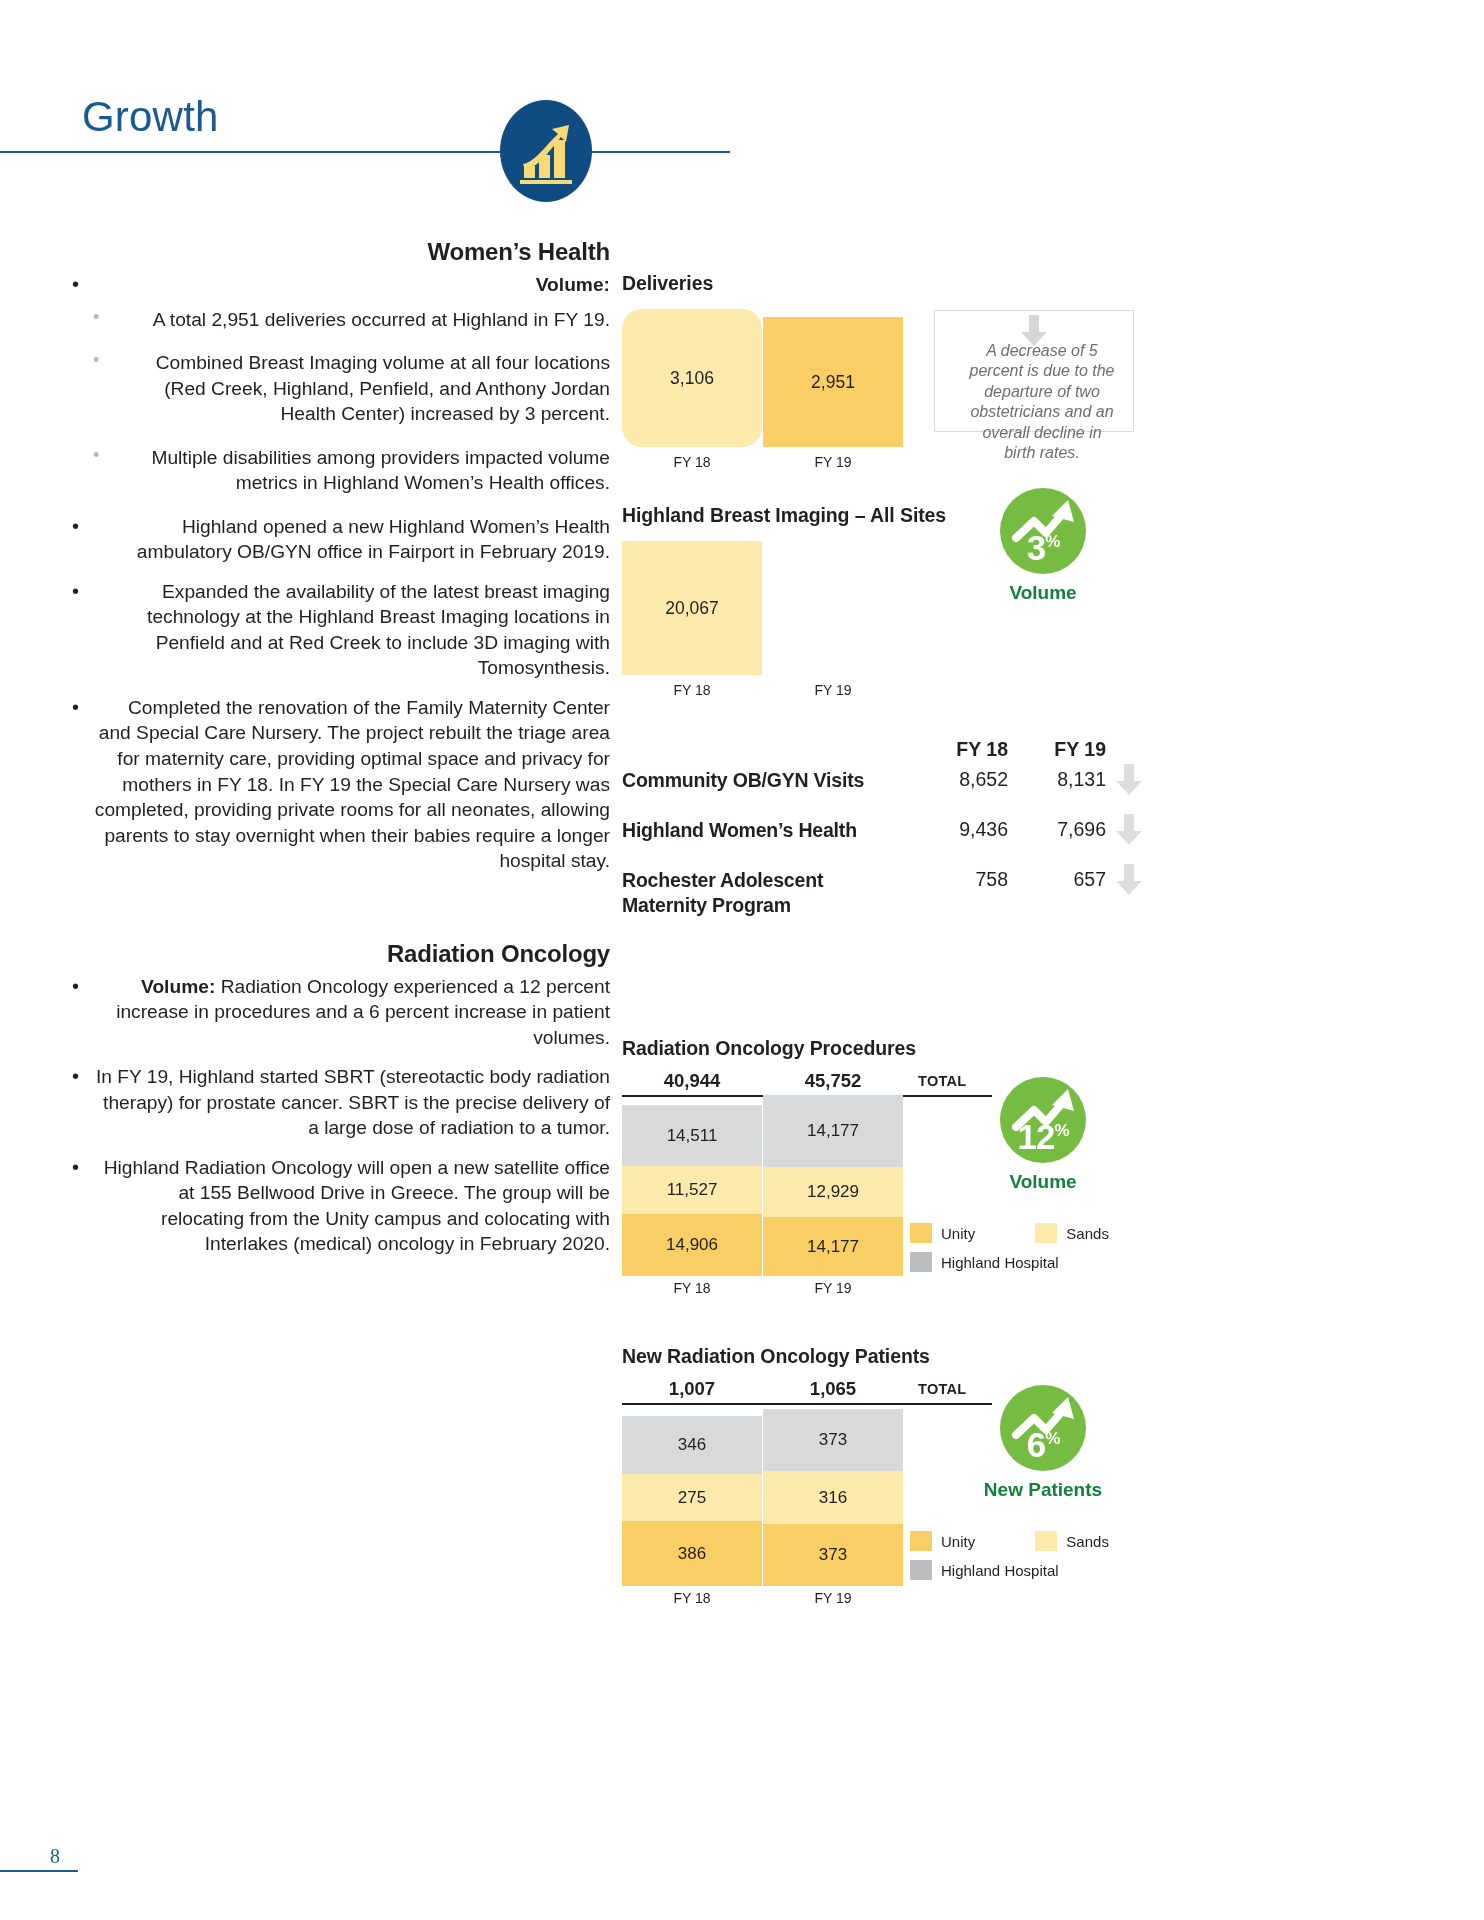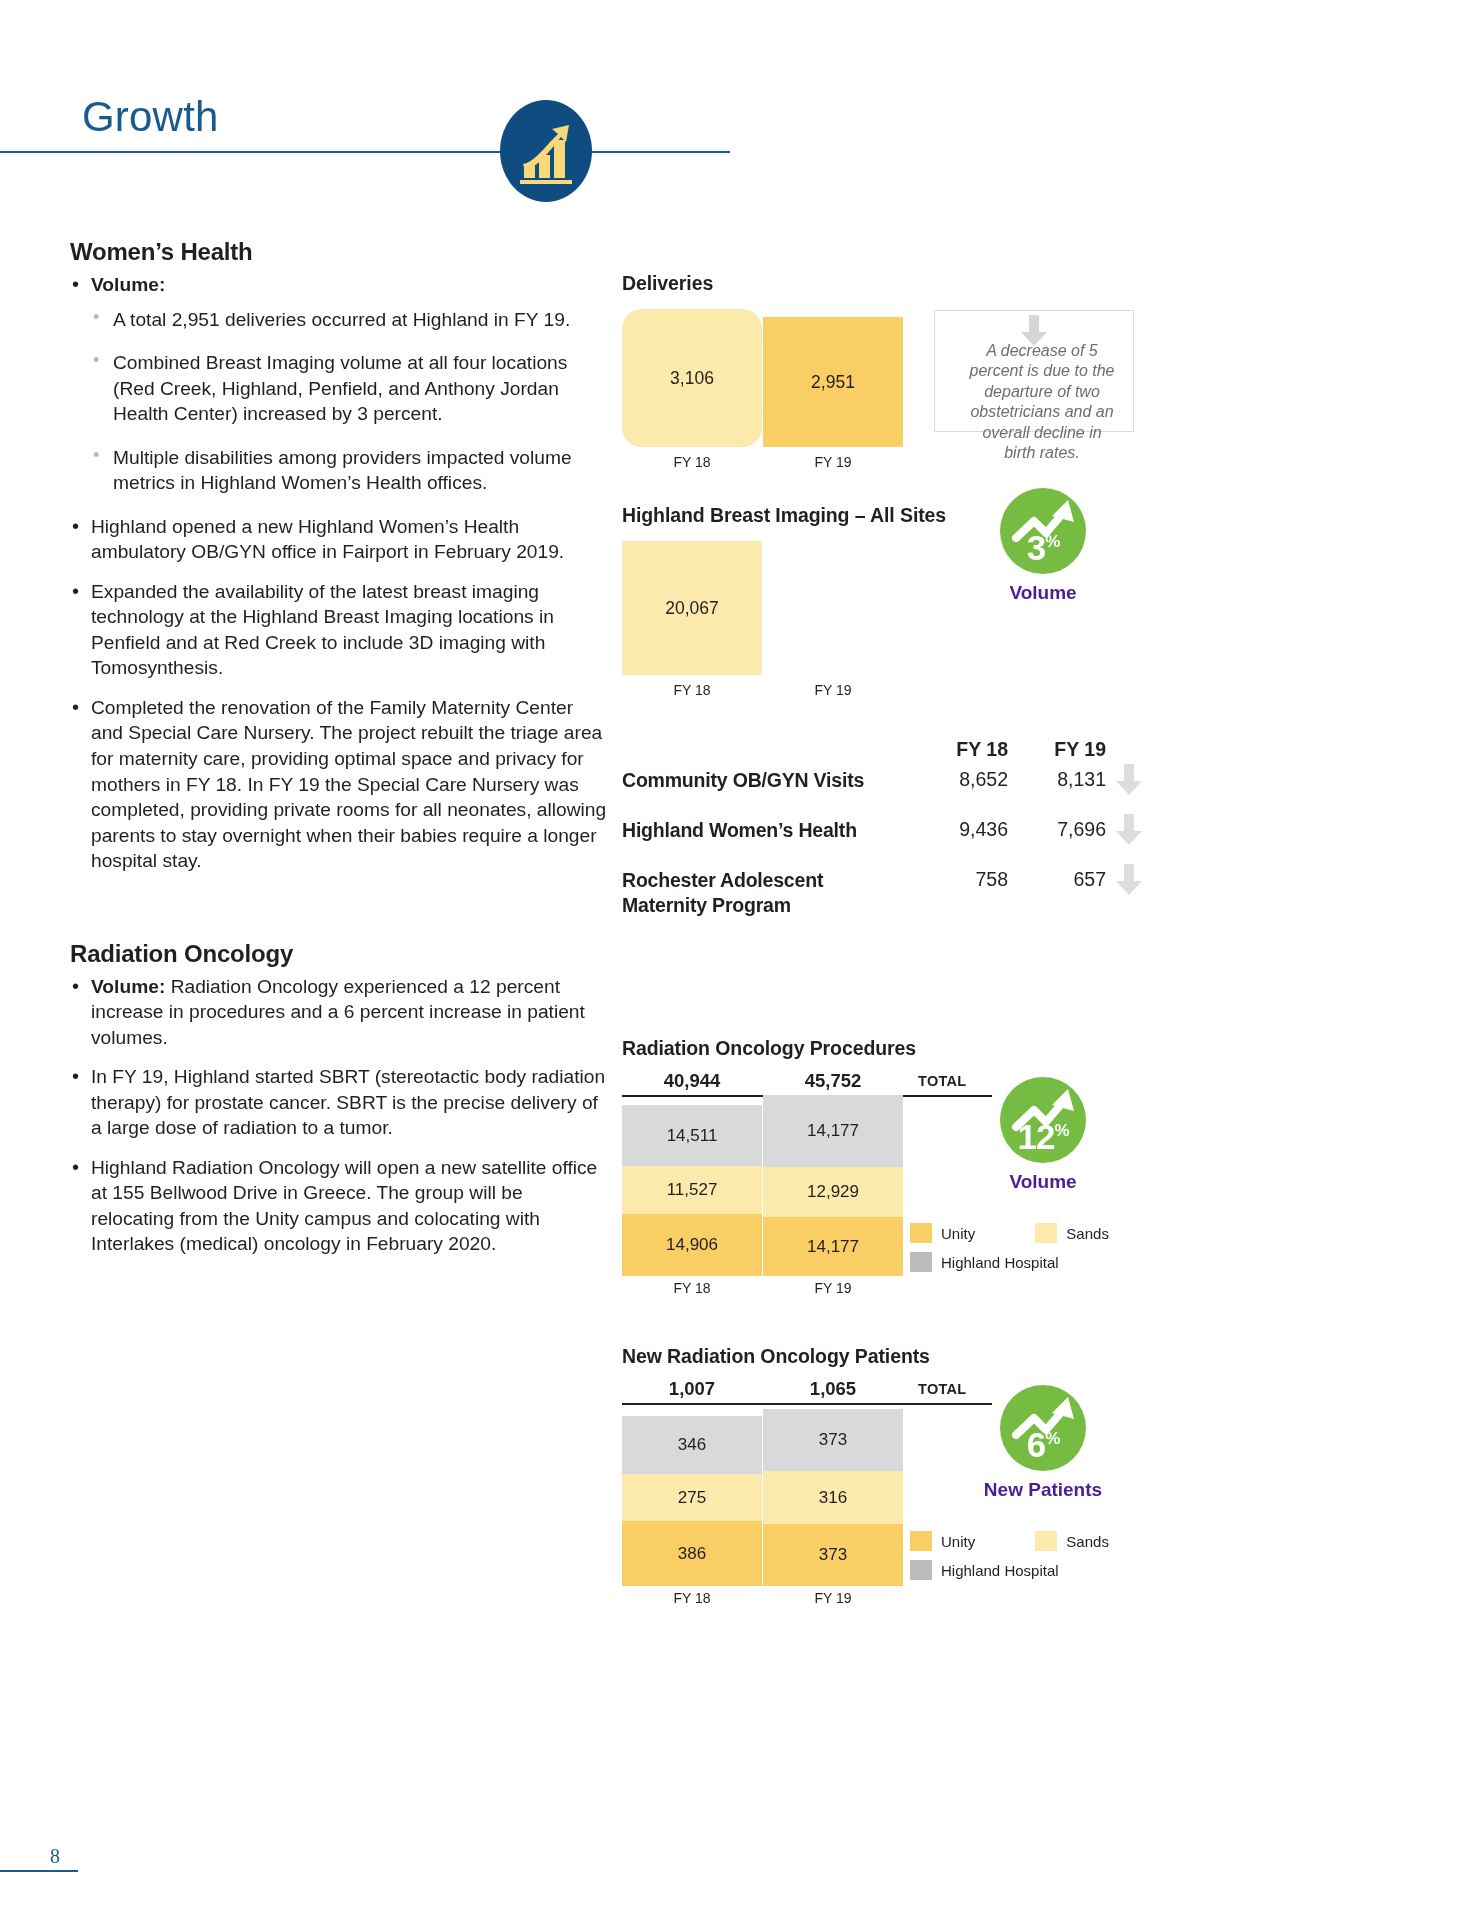--- a/index.html
+++ b/index.html
@@ -44,20 +44,21 @@
     border-radius: 50%;
     background: #0f4c81;
   }
   .header-badge svg { position: absolute; left: 0; top: 0; }
 
   
   .left-col {
     position: absolute;
     left: 70px; top: 238px;
     width: 540px;
+    text-align: right;
   }
   .right-col {
     position: absolute;
     left: 622px; top: 272px;
     width: 800px;
   }
 
   
   h2.sec-title {
     font-size: 24px;
@@ -163,21 +164,21 @@
     font-size: 17px;
     font-weight: bold;
     vertical-align: super;
     line-height: 0;
   }
   .badge-caption {
     position: absolute;
     text-align: center;
     font-size: 19px;
     font-weight: bold;
-    color: #4c1d95;
+    color: #15803d;
     white-space: nowrap;
   }
 
   
   .callout {
     position: absolute;
     border: 1px solid #d9dadb;
     background: #ffffff;
     padding: 30px 14px 12px 30px;
     box-sizing: border-box;

